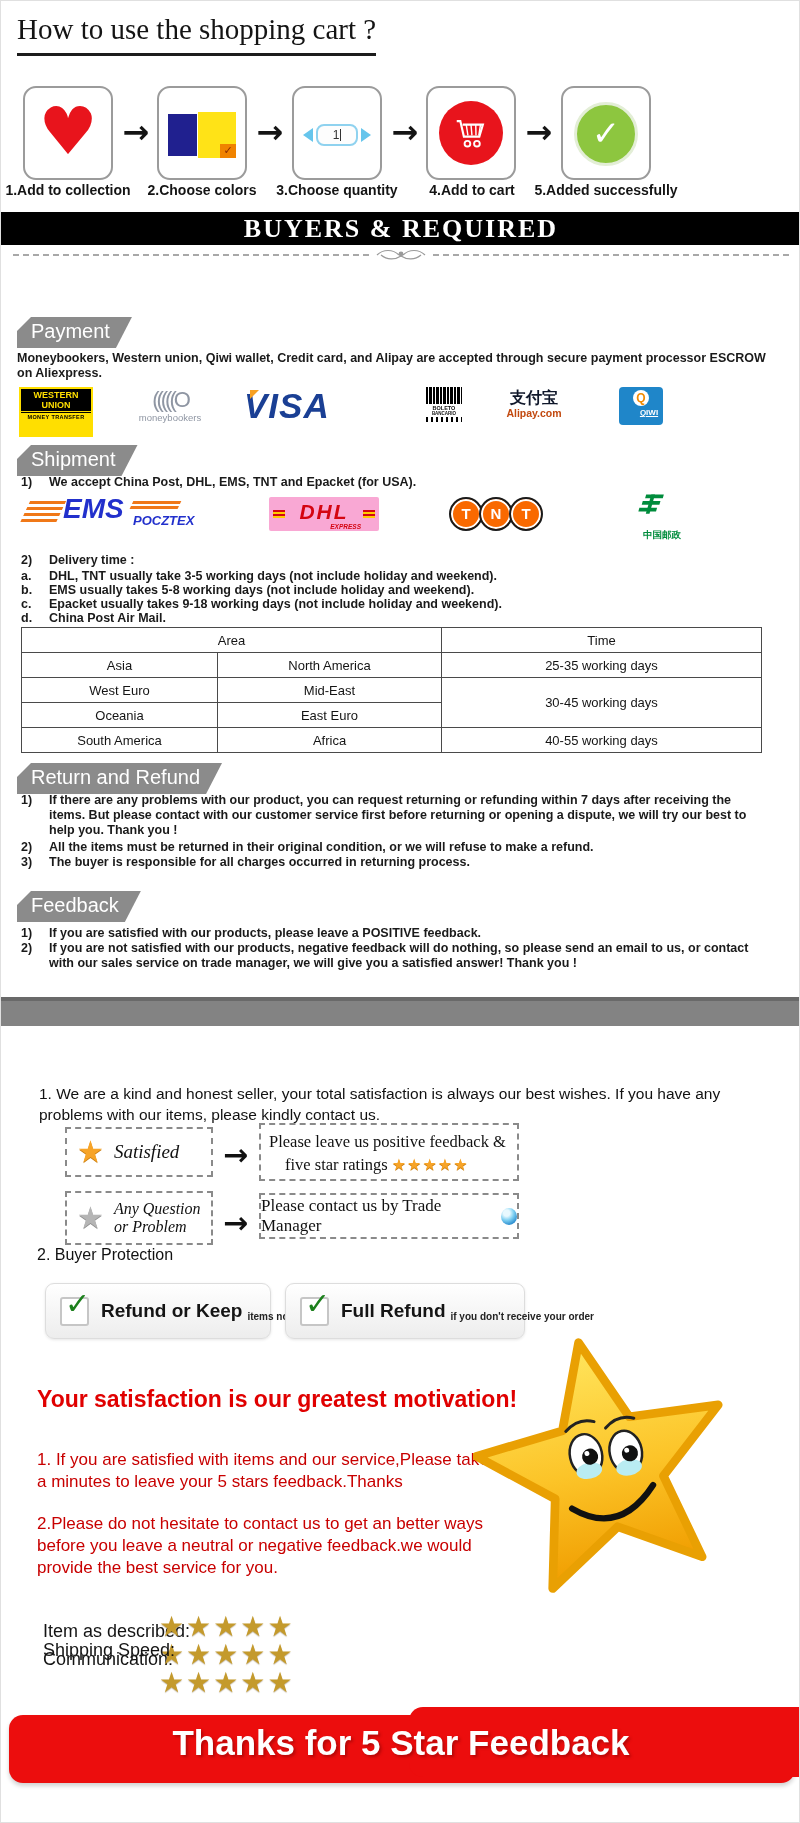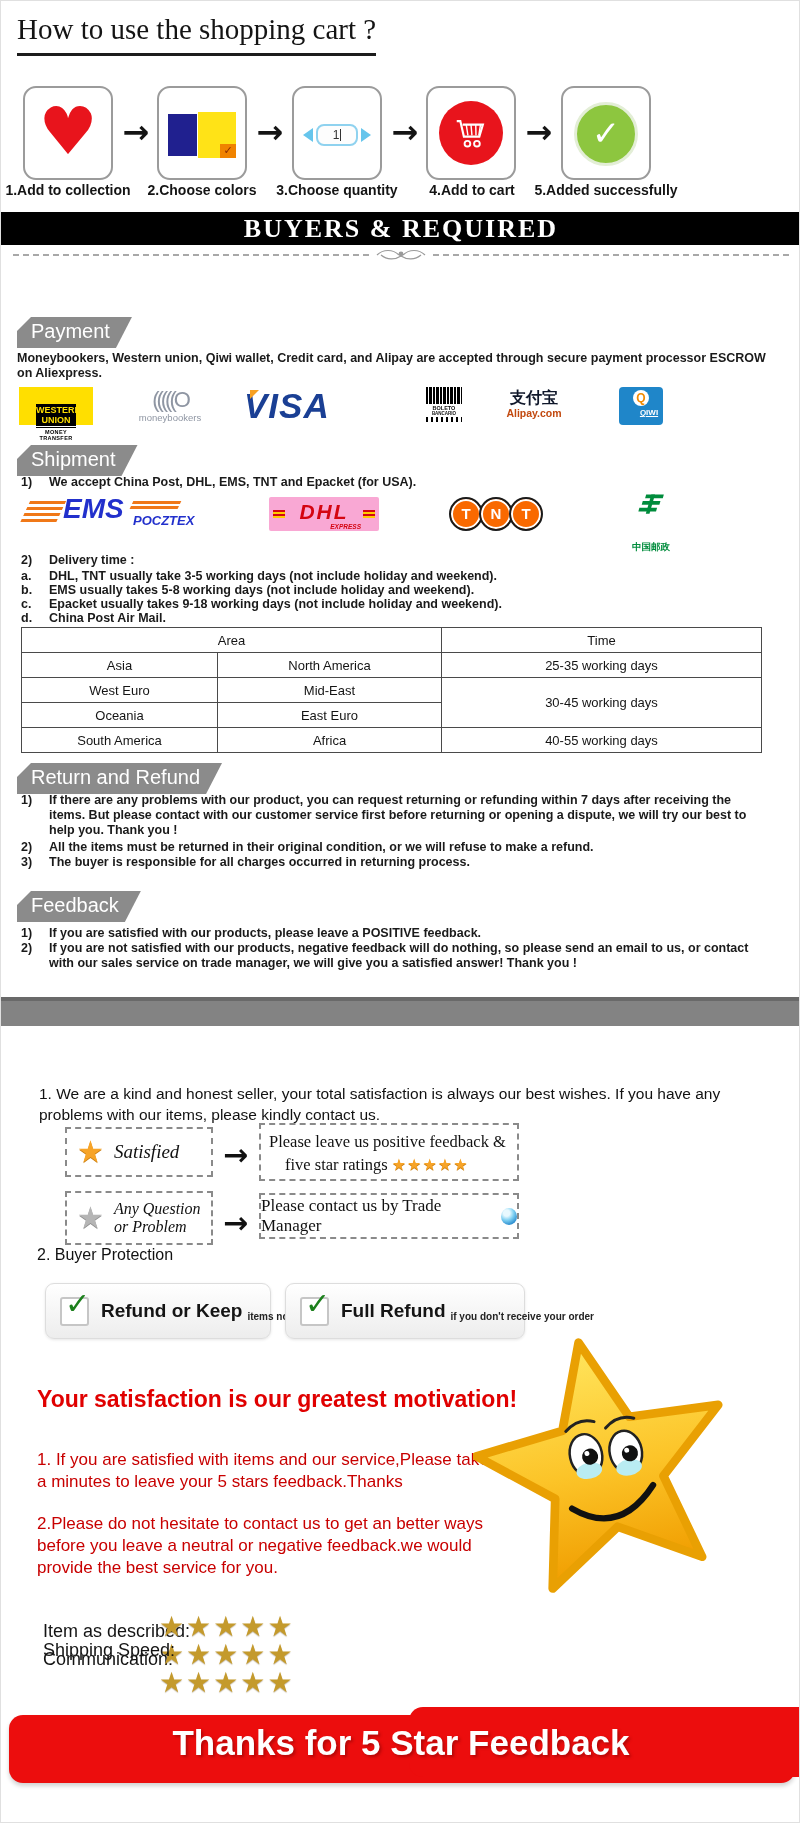--- a/index.html
+++ b/index.html
@@ -40,21 +40,21 @@
   .divider{left:12px;top:253px;width:776px;border-top:2px dashed #a8a8a8;}
   .ornament{left:368px;top:246px;width:64px;height:16px;background:#fff;text-align:center;}
 
   
   .tag{background:#8b8b8b;color:#fff;font-size:20px;padding:3px 22px 5px 14px;
        clip-path:polygon(14px 0,100% 0,calc(100% - 16px) 100%,0 100%,0 45%);}
 
   
   .body-text{font-size:12.5px;font-weight:bold;color:#1a1a1a;line-height:15px;}
   .list-prefix{font-size:12.5px;font-weight:bold;color:#1a1a1a;}
-  .wu{left:18px;top:386px;width:74px;height:38px;background:#ffdf00;box-sizing:border-box;padding:17px;}
+  .wu{left:18px;top:386px;width:74px;height:50px;background:#ffdf00;box-sizing:border-box;padding:2px;}
   .wu-black{background:#000;color:#ffdf00;text-align:center;font-size:9px;font-weight:bold;line-height:10px;padding:1px 0;}
   .wu-bottom{color:#000;font-size:5.5px;font-weight:bold;text-align:center;letter-spacing:.4px;margin-top:1px;border-top:1px solid #000;padding-top:1px;}
   .mb{left:124px;top:388px;width:90px;height:38px;text-align:center;color:#8f96a3;}
   .mb-symbol{font-size:22px;letter-spacing:-3px;line-height:22px;}
   .mb-name{font-size:9.5px;margin-top:1px;}
   .visa{left:243px;top:386px;width:104px;height:38px;color:#1a3f94;font-style:italic;font-weight:bold;
         font-size:35px;line-height:38px;letter-spacing:1px;}
   .visa-flag{position:absolute;left:6px;top:3px;width:0;height:0;border-left:9px solid transparent;border-bottom:9px solid #f7a021;transform:rotate(180deg);}
   .boleto{left:425px;top:386px;width:36px;height:38px;text-align:center;}
   .barcode{height:17px;background:repeating-linear-gradient(90deg,#000 0 1.5px,#fff 1.5px 3px,#000 3px 5.5px,#fff 5.5px 7px);}
@@ -77,21 +77,21 @@
                background:repeating-linear-gradient(180deg,#f07818 0 2.5px,#fff 2.5px 5px);}
   .pocztex{position:absolute;left:108px;top:16px;font-size:13px;font-weight:bold;font-style:italic;color:#2230cc;}
   .dhl{left:268px;top:496px;width:110px;height:34px;background:#f9a8d4;border-radius:2px;text-align:center;position:absolute;}
   .dhl-text{font-size:21px;font-weight:bold;font-style:italic;color:#d40511;letter-spacing:2px;line-height:30px;}
   .dhl-sub{position:absolute;right:18px;bottom:1px;font-size:6.5px;font-style:italic;font-weight:bold;color:#d40511;}
   .dhl-dash{position:absolute;top:13px;width:12px;height:8px;background:repeating-linear-gradient(180deg,#d40511 0 2px,#ffcc00 2px 4px);}
   .tnt{left:448px;top:496px;width:104px;height:34px;display:flex;}
   .tnt-circle{width:30px;height:30px;border-radius:50%;background:#f96900;border:2.5px solid #1a1a1a;
               box-shadow:inset 0 0 0 2px #fff;color:#fff;font-weight:bold;font-size:15px;text-align:center;line-height:29px;margin-right:-4px;}
   .cnpost{left:620px;top:492px;width:60px;height:46px;text-align:center;}
-  .cnpost-cn{font-size:9.5px;font-weight:bold;color:#008c3c;margin-top:16px;}
+  .cnpost-cn{font-size:9.5px;font-weight:bold;color:#008c3c;margin-top:4px;text-align:right;}
 
   
   table.ship{left:20px;top:626px;position:absolute;border-collapse:collapse;width:740px;table-layout:fixed;}
   table.ship td{border:1.6px solid #4a4a4a;text-align:center;font-size:13px;color:#141414;height:22px;padding:1px;}
   td.th{font-size:20px;color:#8f8f8f;height:24px;}
 
   
   .gray-bar{left:0;top:996px;width:800px;height:25px;background:#838383;border-top:4px solid #696969;}
 
   

